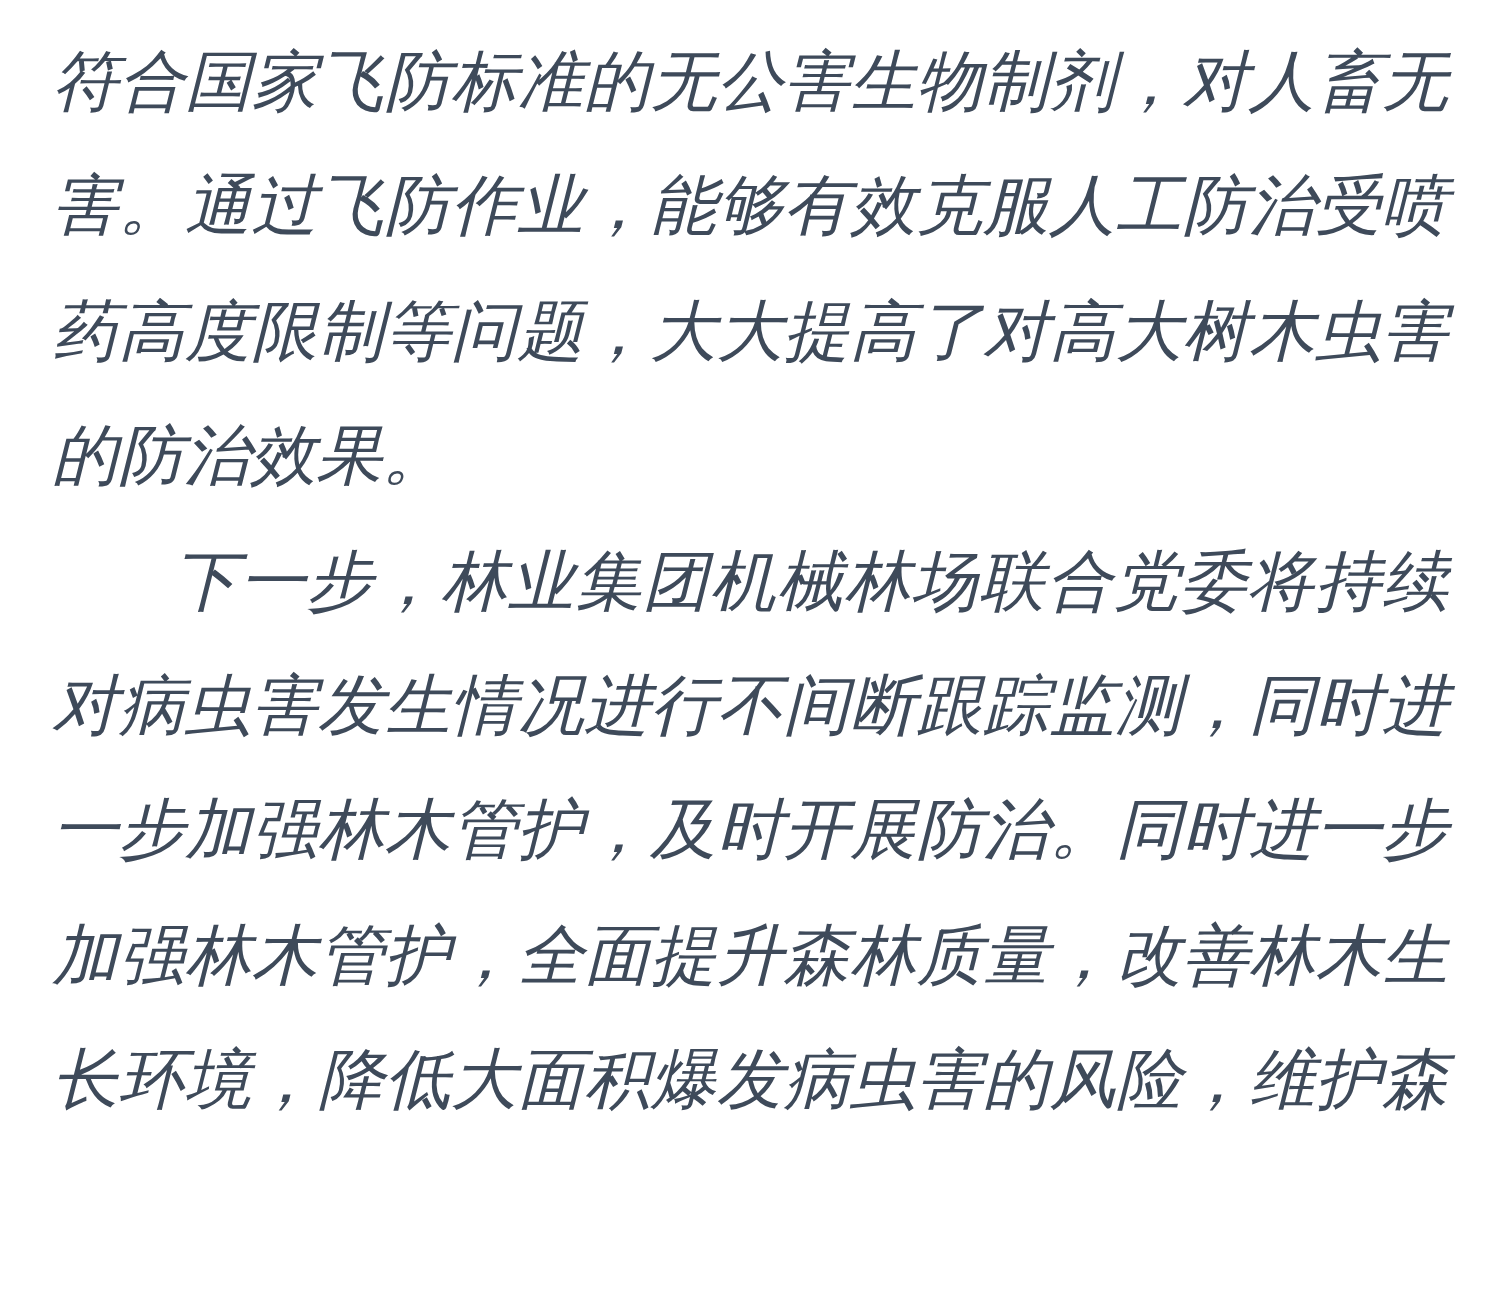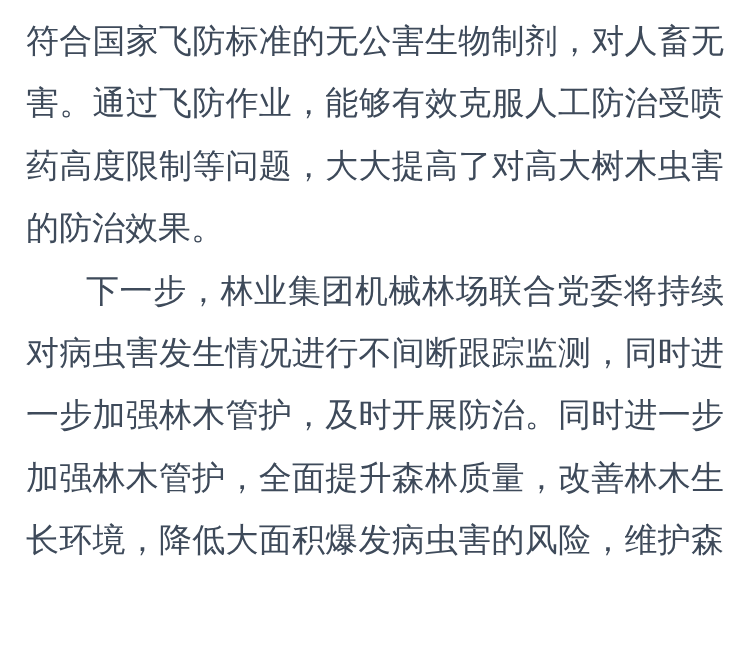--- a/index.html
+++ b/index.html
@@ -7,20 +7,21 @@
     padding: 0;
     background: #ffffff;
   }
   .page {
     position: relative;
     width: 750px;
     height: 575px;
     background: #ffffff;
     overflow: hidden;
     box-sizing: border-box;
+    font-style: italic;
   }
   .article-body {
     box-sizing: border-box;
     width: 100%;
     padding: 10px 26px 0 26px;
     font-family: "Liberation Sans", "DejaVu Sans", sans-serif;
     font-weight: 300;
     font-size: 33px;
     line-height: 62.4px;
     color: #3e4a5a;

